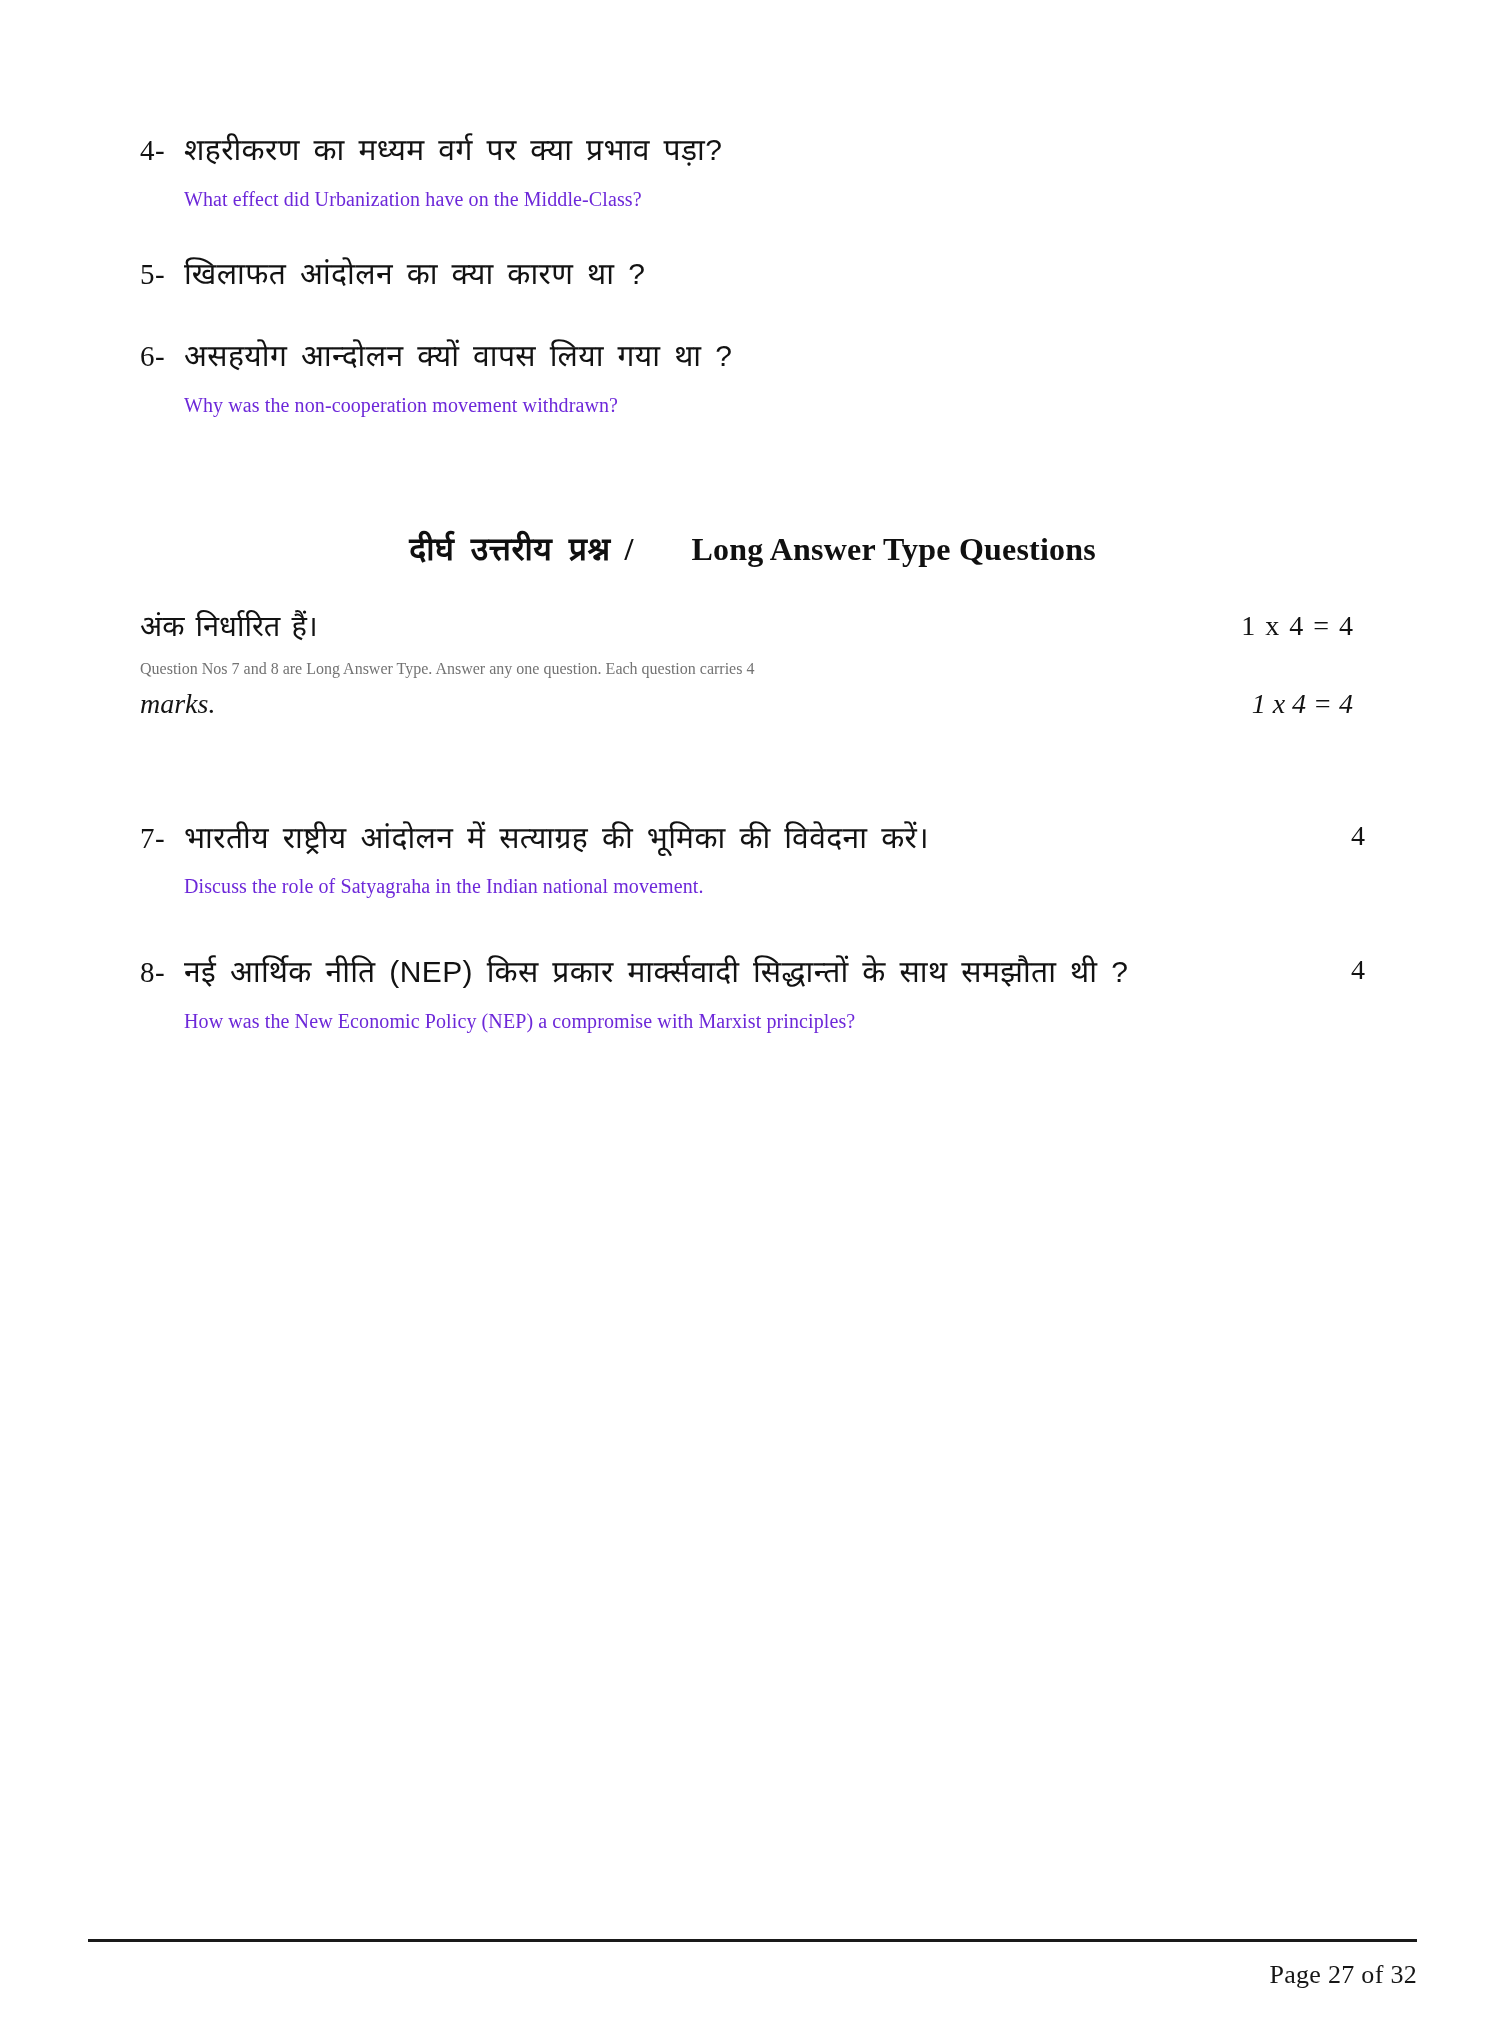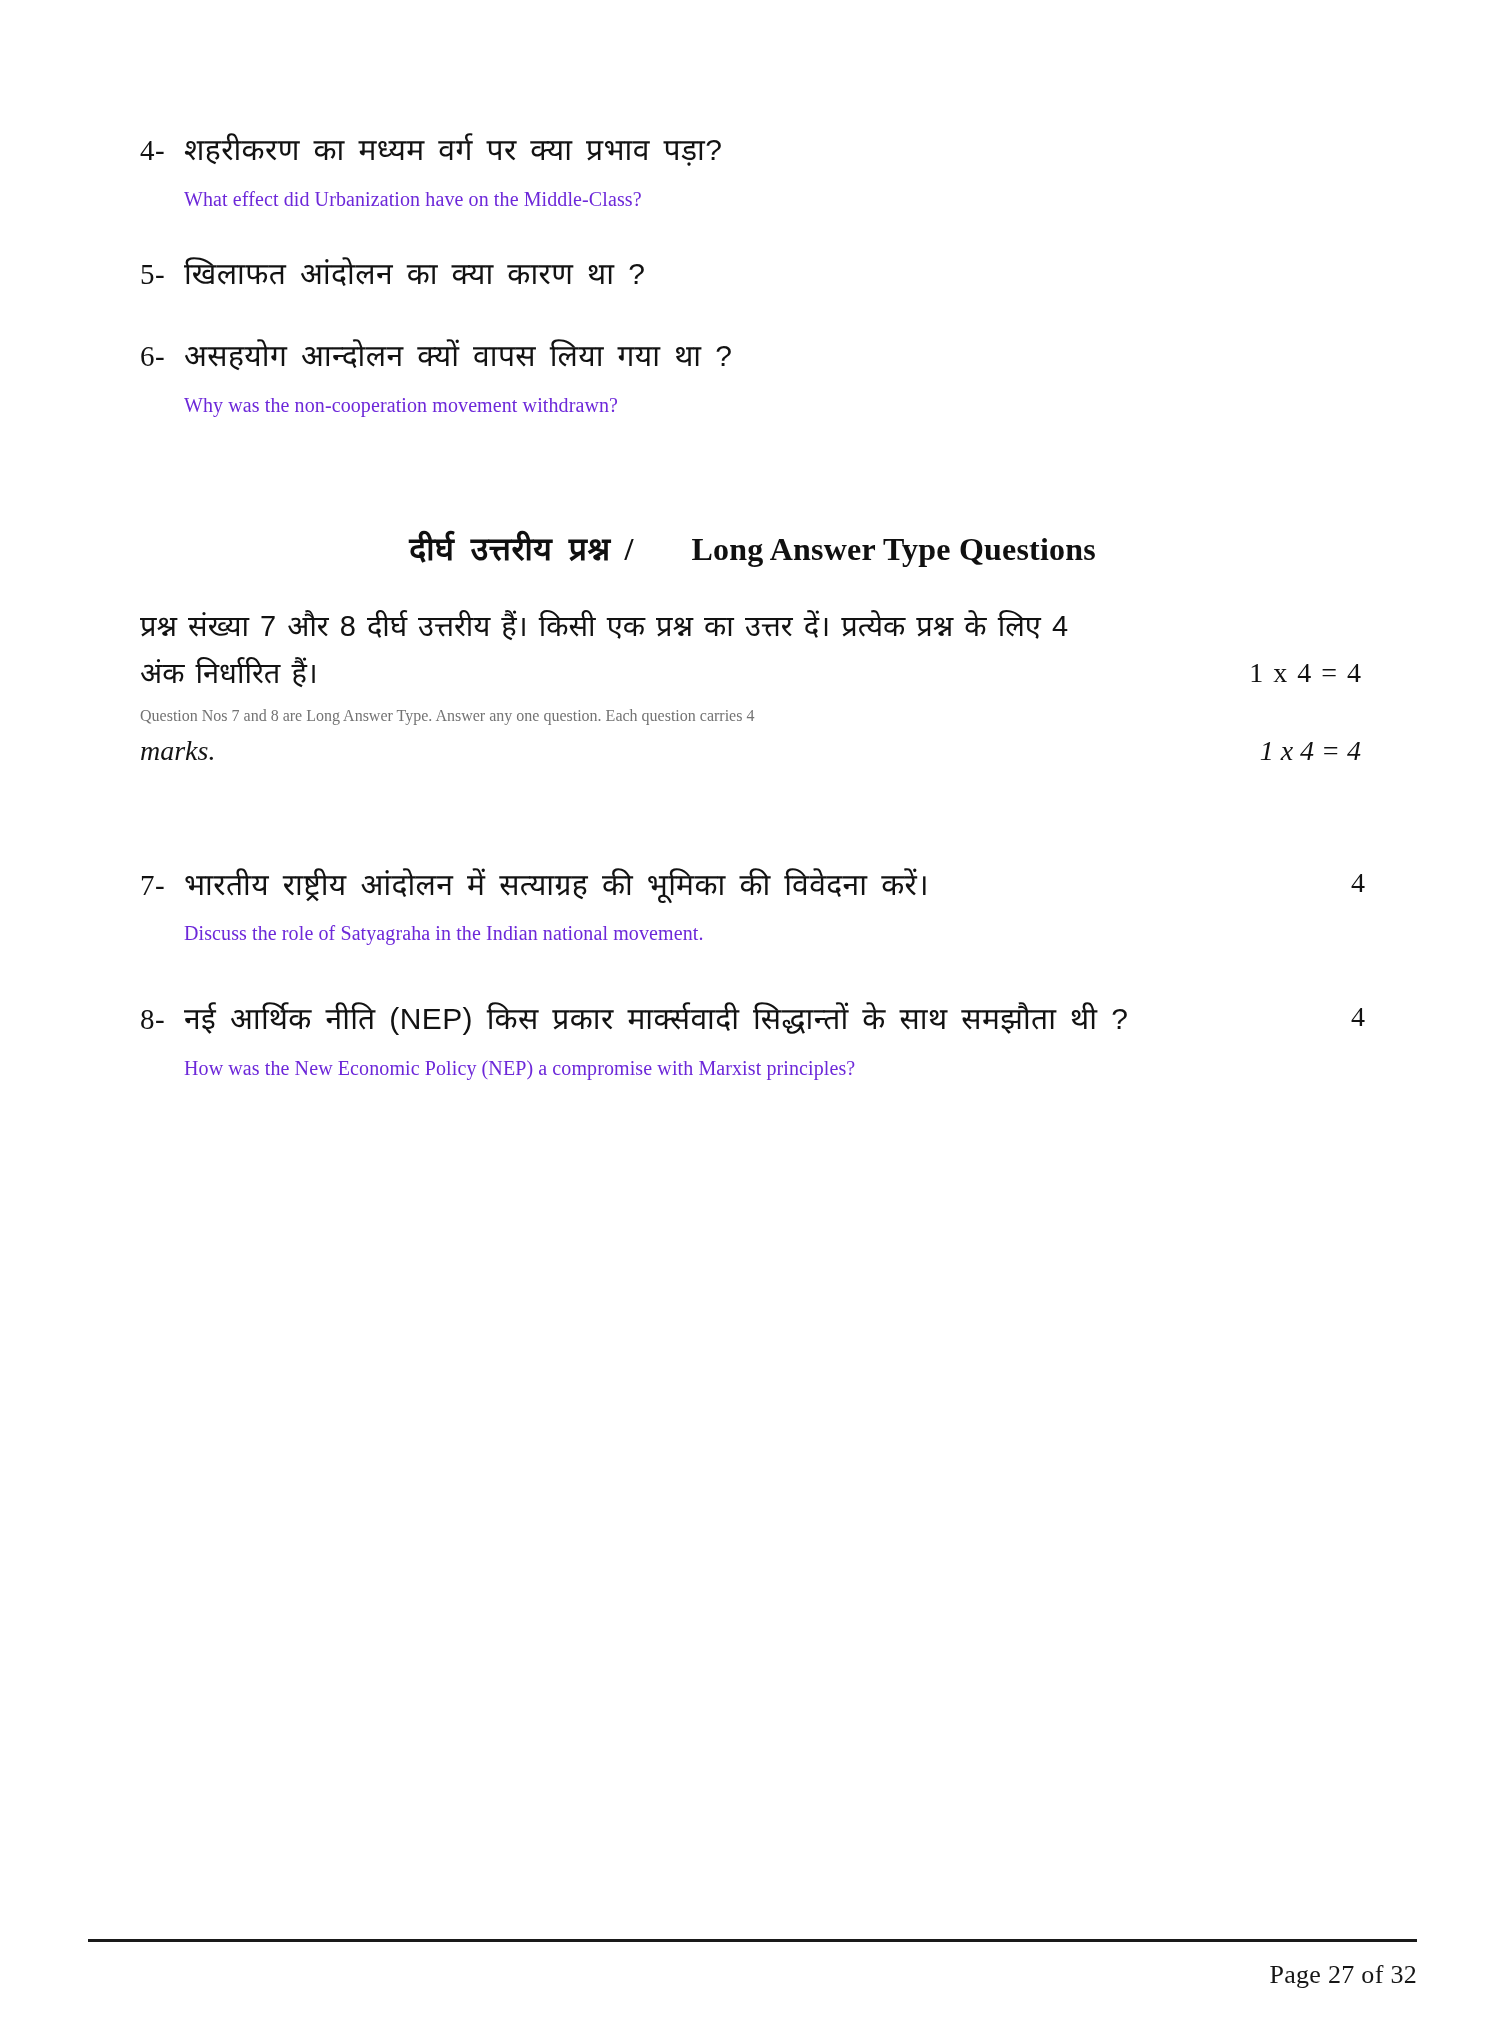--- a/index.html
+++ b/index.html
@@ -123,21 +123,21 @@
   }
   .instr-en-l2 {
     position: relative;
     font-size: 28px;
     line-height: 1.58;
     color: #141414;
     font-style: italic;
   }
   .marks-right {
     position: absolute;
-    right: 4px;
+    right: 12px;
     top: 0;
     font-family: "Liberation Serif", "DejaVu Serif", serif;
     font-size: 28px;
     color: #121212;
     white-space: nowrap;
     margin-left: 28px;
   }
 
   
   .qblock.long {
@@ -194,21 +194,20 @@
         <span class="qtext-hi">असहयोग आन्दोलन क्यों वापस लिया गया था ?</span>
       </div>
       <div class="qline-en">Why was the non-cooperation movement withdrawn?</div>
     </div>
 
     <div class="section-head">
       <span class="hi">दीर्घ उत्तरीय प्रश्न</span><span class="sep">/</span><span class="en">Long Answer Type Questions</span>
     </div>
 
     <div class="instr">
-      <div class="instr-hi">प्रश्न संख्या 7 और 8 दीर्घ उत्तरीय हैं। किसी एक प्रश्न का उत्तर दें। प्रत्येक प्रश्न के लिए 4</div>
       <div class="instr-hi-l2">
         <span>अंक निर्धारित हैं।</span>
         <span class="marks-right">1 x 4 = 4</span>
       </div>
       <div class="instr-en">Question Nos 7 and 8 are Long Answer Type. Answer any one question. Each question carries 4</div>
       <div class="instr-en-l2">
         <span>marks.</span>
         <span class="marks-right">1 x 4 = 4</span>
       </div>
     </div>

